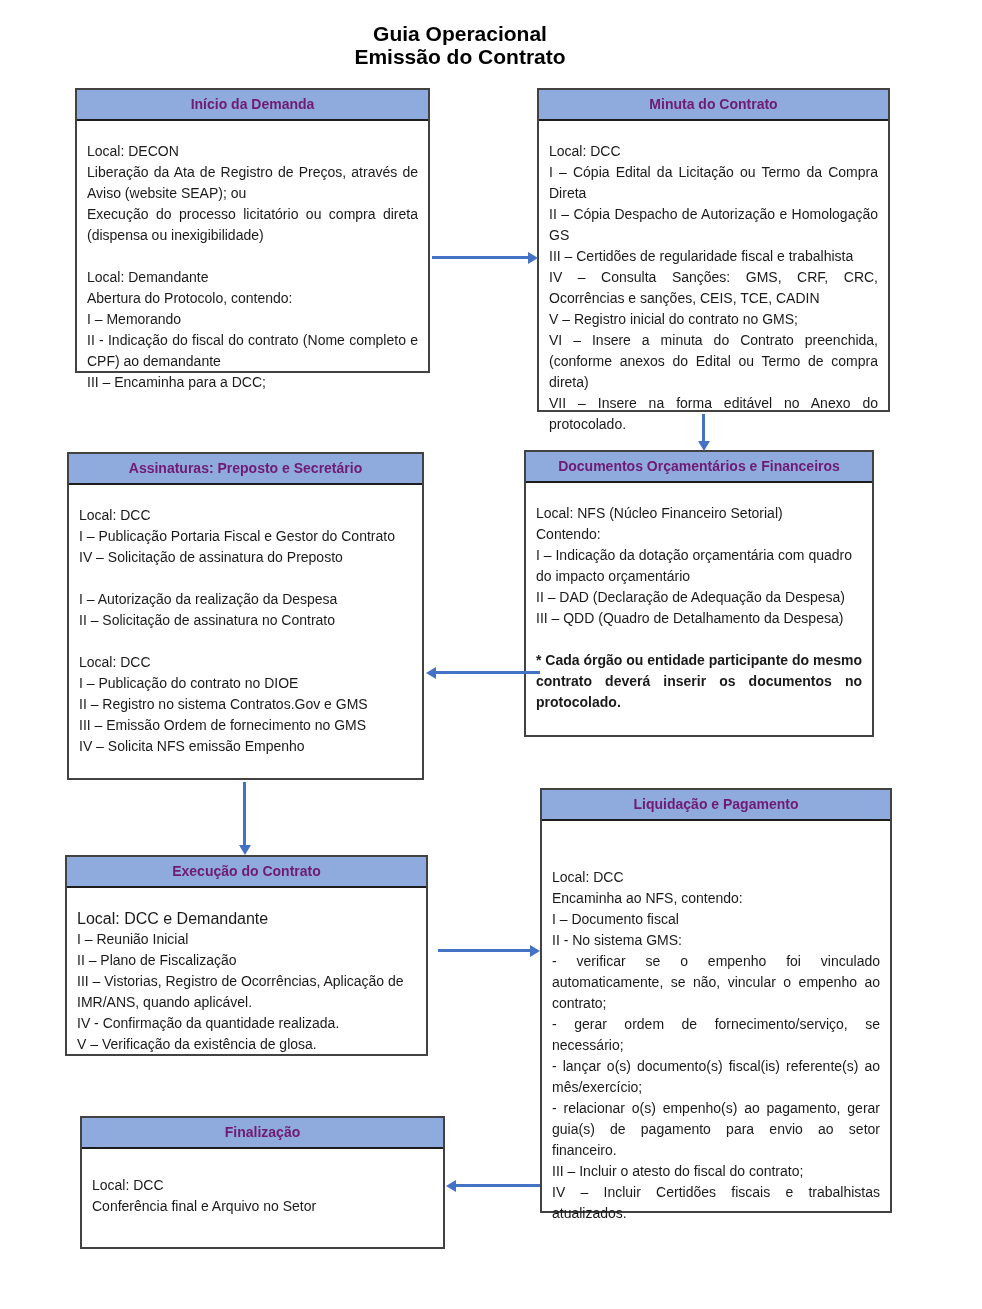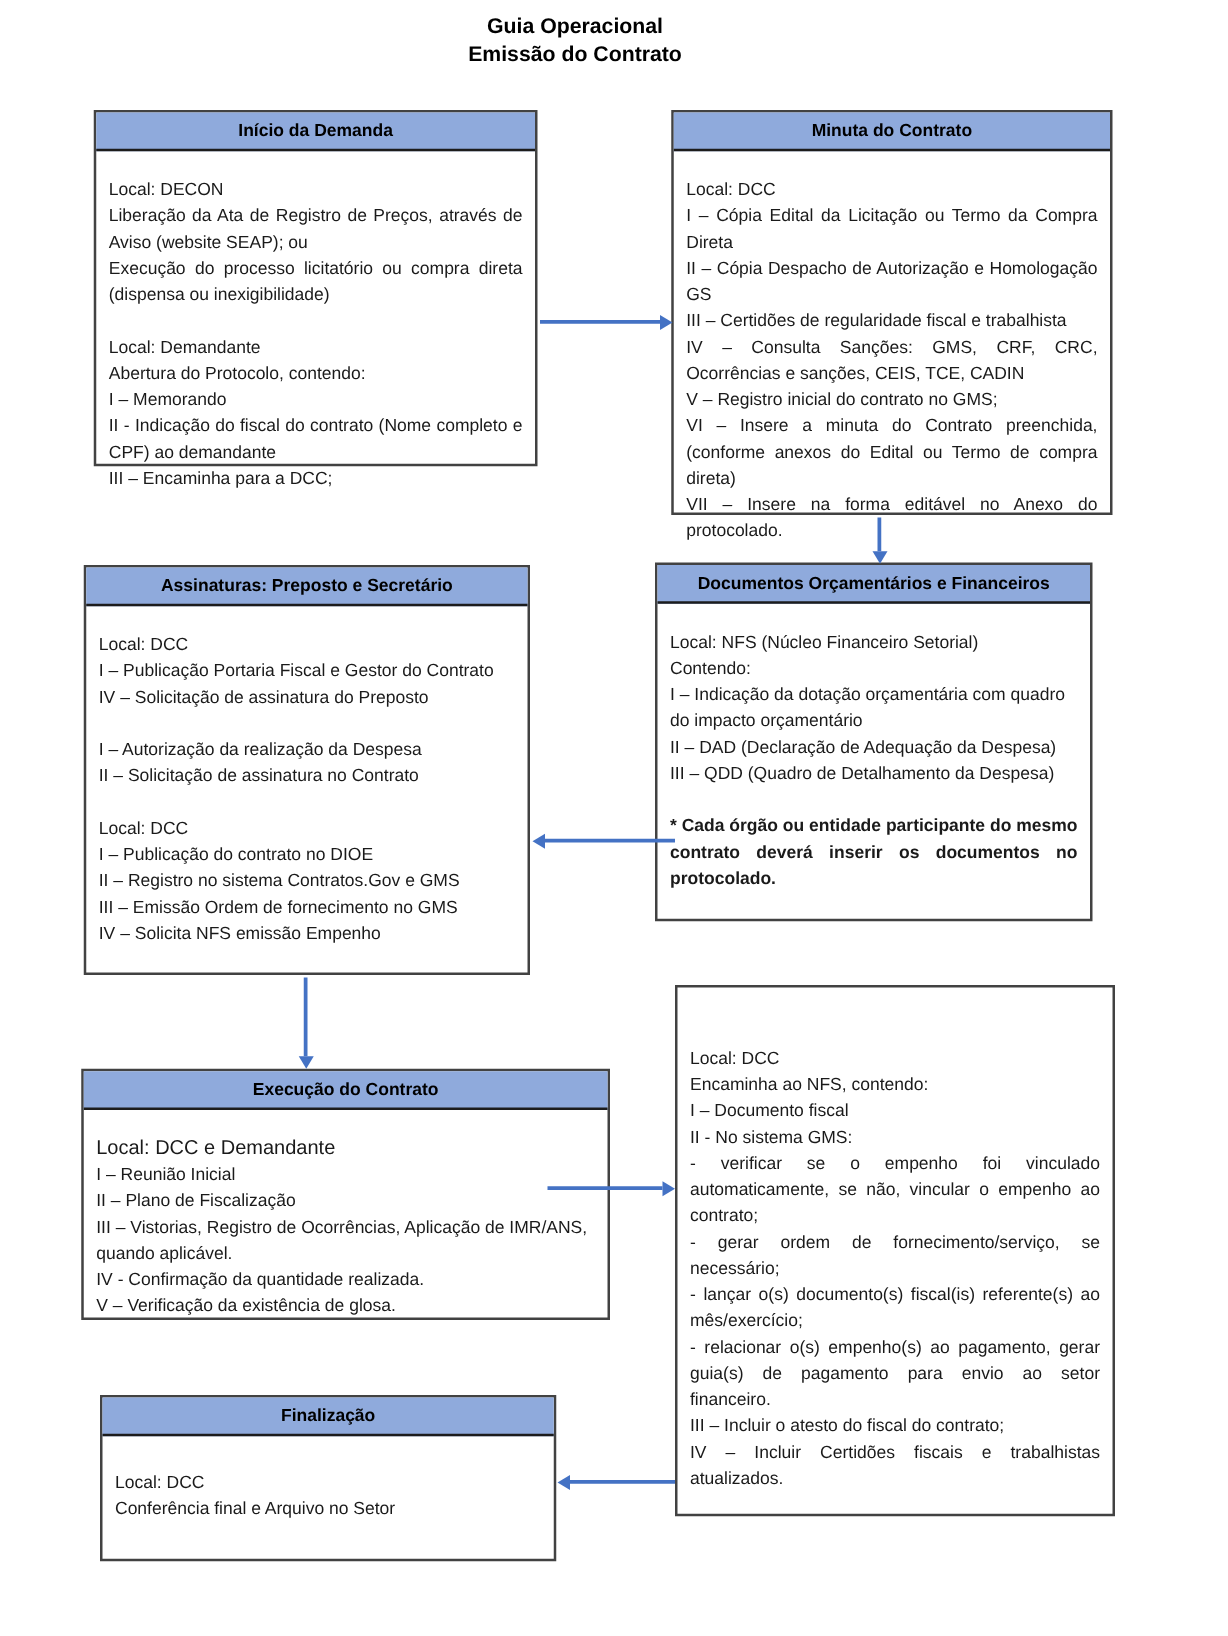--- a/index.html
+++ b/index.html
@@ -5,32 +5,32 @@
   html,body{margin:0;padding:0;background:#ffffff;}
   #canvas{
     position:relative;
     width:982px;height:1309px;
     background:#ffffff;
     font-family:"Liberation Sans", sans-serif;
     color:#1a1a1a;
     overflow:hidden;
   }
   #title{
-    position:absolute;left:0;top:9px;width:920px;
-    text-align:center;font-weight:bold;font-size:17px;line-height:23px;color:#000;
+    position:absolute;left:0;top:22px;width:920px;
+    text-align:center;font-weight:bold;font-size:21px;line-height:23px;color:#000;
   }
   .box{
     position:absolute;box-sizing:border-box;
     border:2px solid #424242;background:#fff;
   }
   .box-header{
     box-sizing:border-box;height:31px;line-height:28px;
     background:var(--header-fill,#8FAADC);
     border-bottom:2px solid #1c1c1c;
-    text-align:center;font-weight:bold;font-size:14px;color:#000000;
+    text-align:center;font-weight:bold;font-size:14px;color:#701a75;
   }
   .box-body{
     box-sizing:border-box;padding:20px 10px;font-size:14px;line-height:21px;
     overflow:hidden;
   }
   .box-body p{margin:0;min-height:21px;}
   .justify p{text-align:justify;}
   .note{margin-top:21px;font-weight:bold;}
   .note p{text-align:justify;}
   .body-lead p:first-child{font-size:16px;}
@@ -115,33 +115,34 @@
         <p>II – Solicitação de assinatura no Contrato</p>
         <p></p>
         <p>Local: DCC</p>
         <p>I – Publicação do contrato no DIOE</p>
         <p>II – Registro no sistema Contratos.Gov e GMS</p>
         <p>III – Emissão Ordem de fornecimento no GMS</p>
         <p>IV – Solicita NFS emissão Empenho</p>
       </div>
   </div>
 
-  <div class="box" style="left:65px;top:855px;width:423px;height:201px">
+  <div class="box" style="left:65px;top:855px;width:363px;height:201px">
     <div class="box-header">Execução do Contrato</div>
     <div class="box-body body-lead">
         <p>Local: DCC e Demandante</p>
         <p>I – Reunião Inicial</p>
         <p>II – Plano de Fiscalização</p>
         <p>III – Vistorias, Registro de Ocorrências, Aplicação de IMR/ANS, quando aplicável.</p>
         <p>IV - Confirmação da quantidade realizada.</p>
         <p>V – Verificação da existência de glosa.</p>
       </div>
   </div>
 
   <div class="box" style="left:540px;top:788px;width:352px;height:425px">
+    <div class="box-header">Liquidação e Pagamento</div>
     <div class="box-body justify pad-top-lg">
         <p>Local: DCC</p>
         <p>Encaminha ao NFS, contendo:</p>
         <p>I – Documento fiscal</p>
         <p>II - No sistema GMS:</p>
         <p>- verificar se o empenho foi vinculado automaticamente, se não, vincular o empenho ao contrato;</p>
         <p>- gerar ordem de fornecimento/serviço, se necessário;</p>
         <p>- lançar o(s) documento(s) fiscal(is) referente(s) ao mês/exercício;</p>
         <p>- relacionar o(s) empenho(s) ao pagamento, gerar guia(s) de pagamento para envio ao setor financeiro.</p>
         <p>III – Incluir o atesto do fiscal do contrato;</p>

